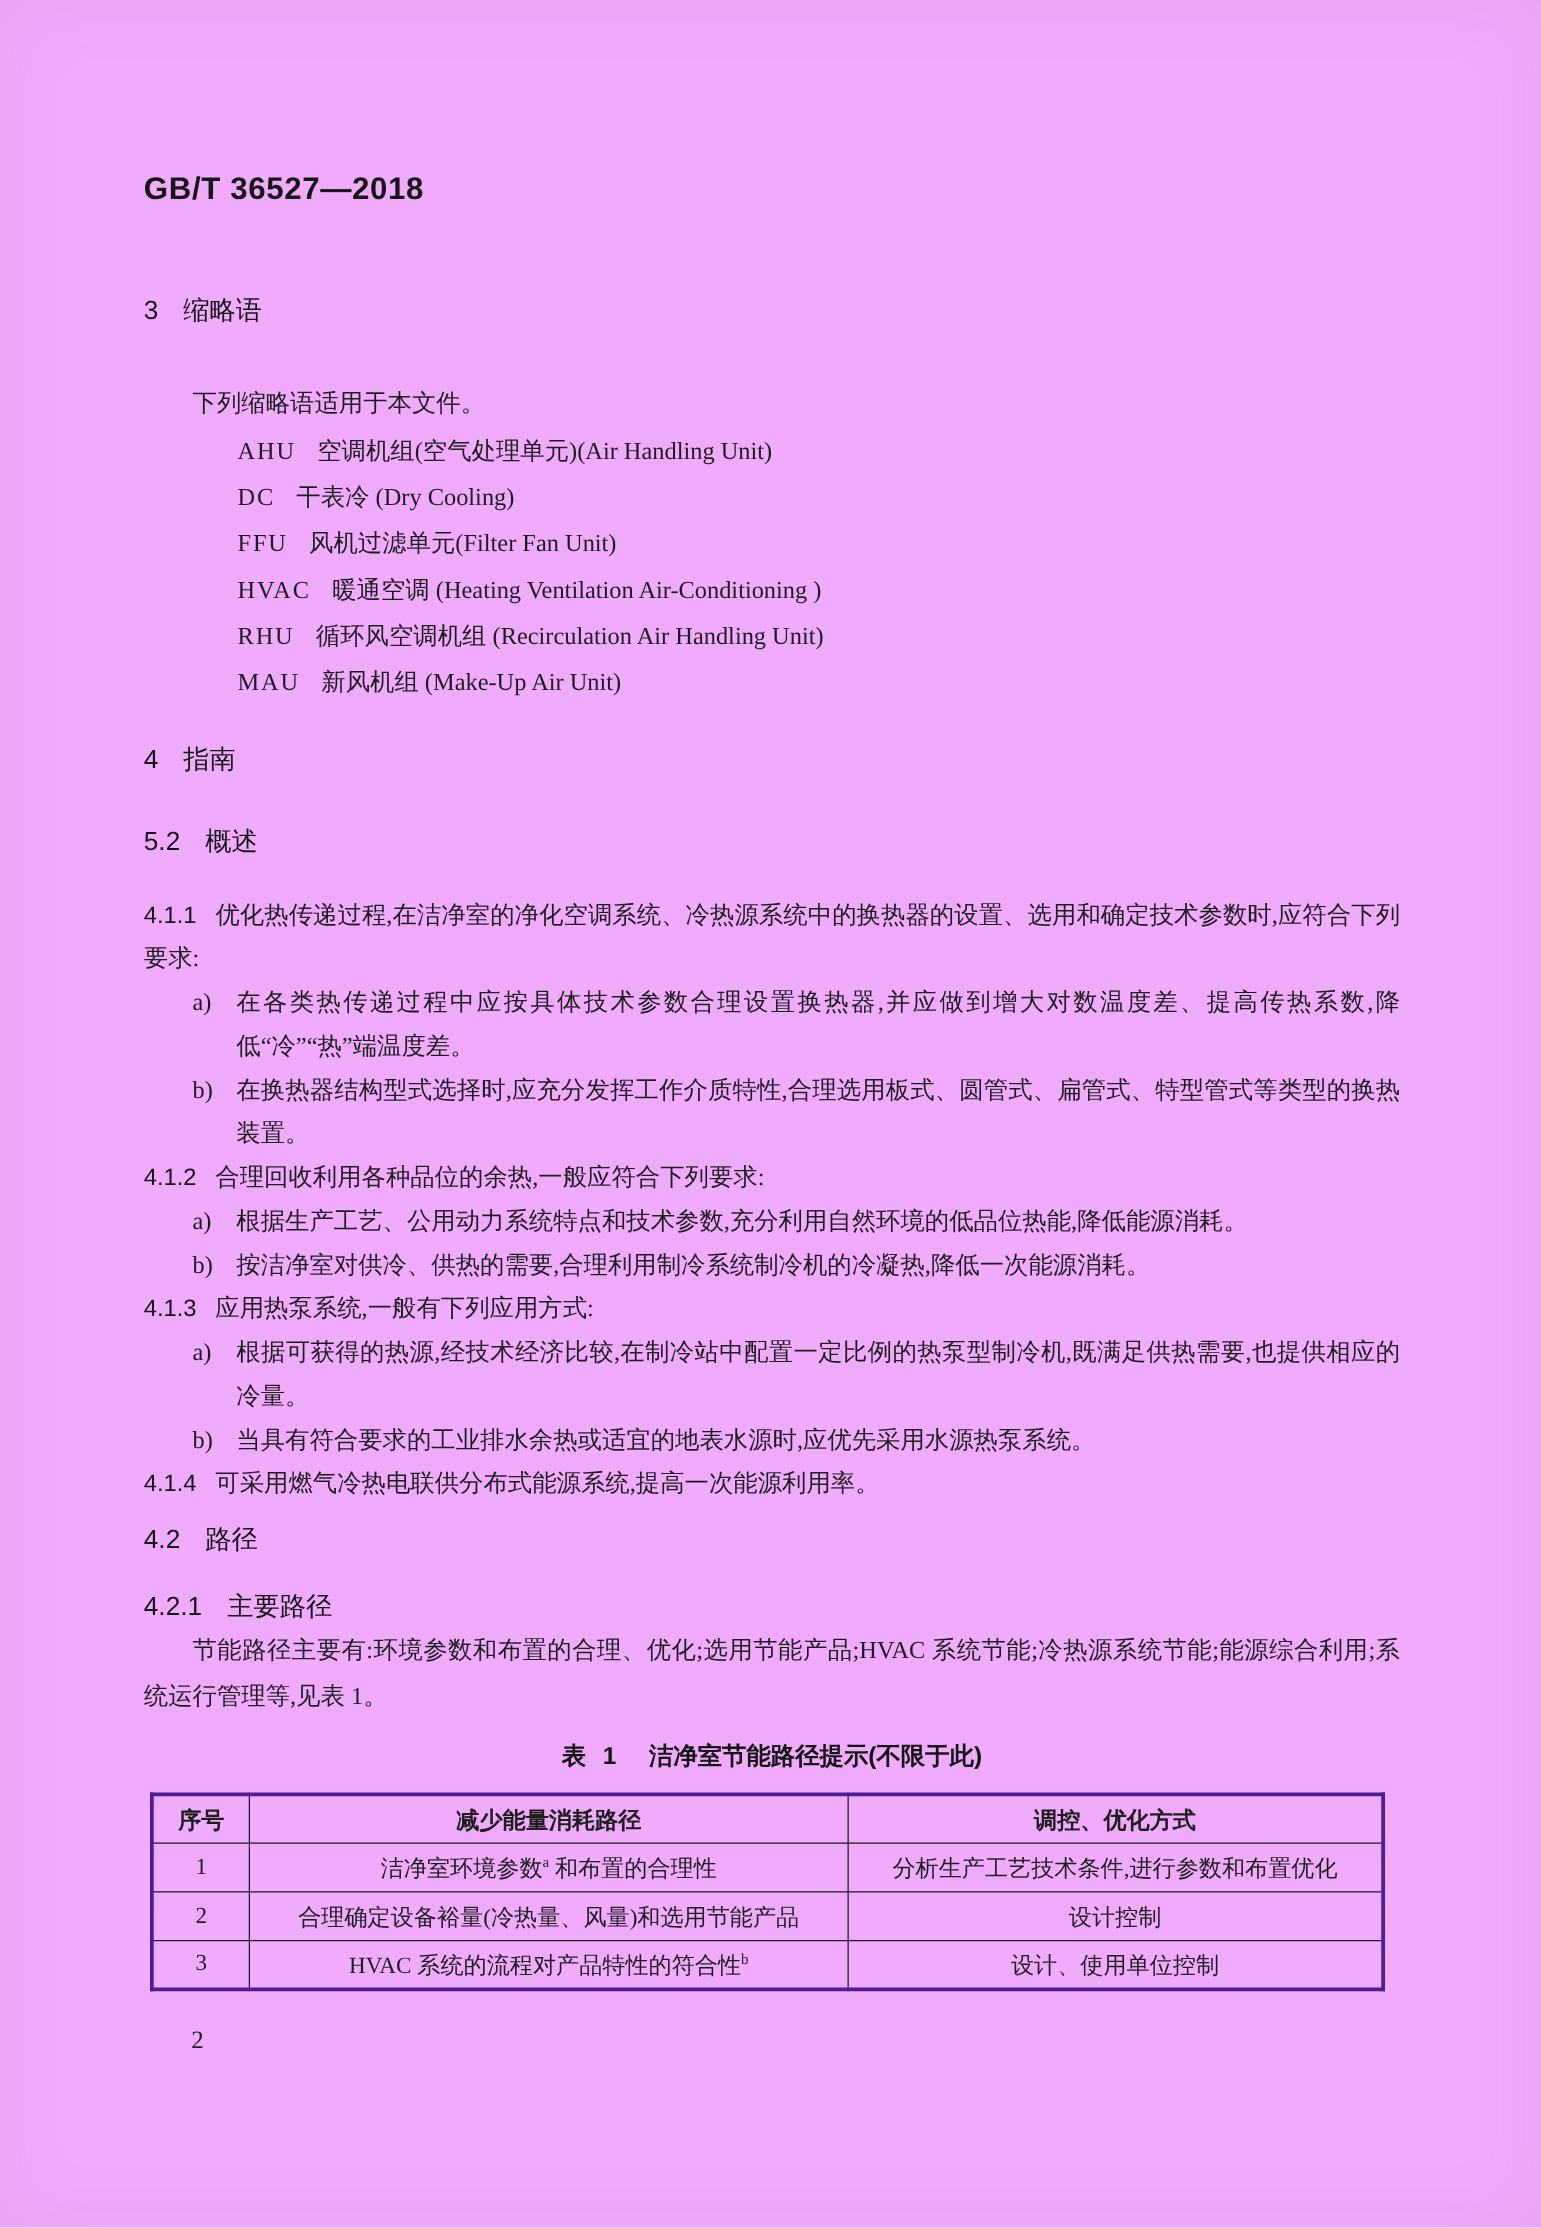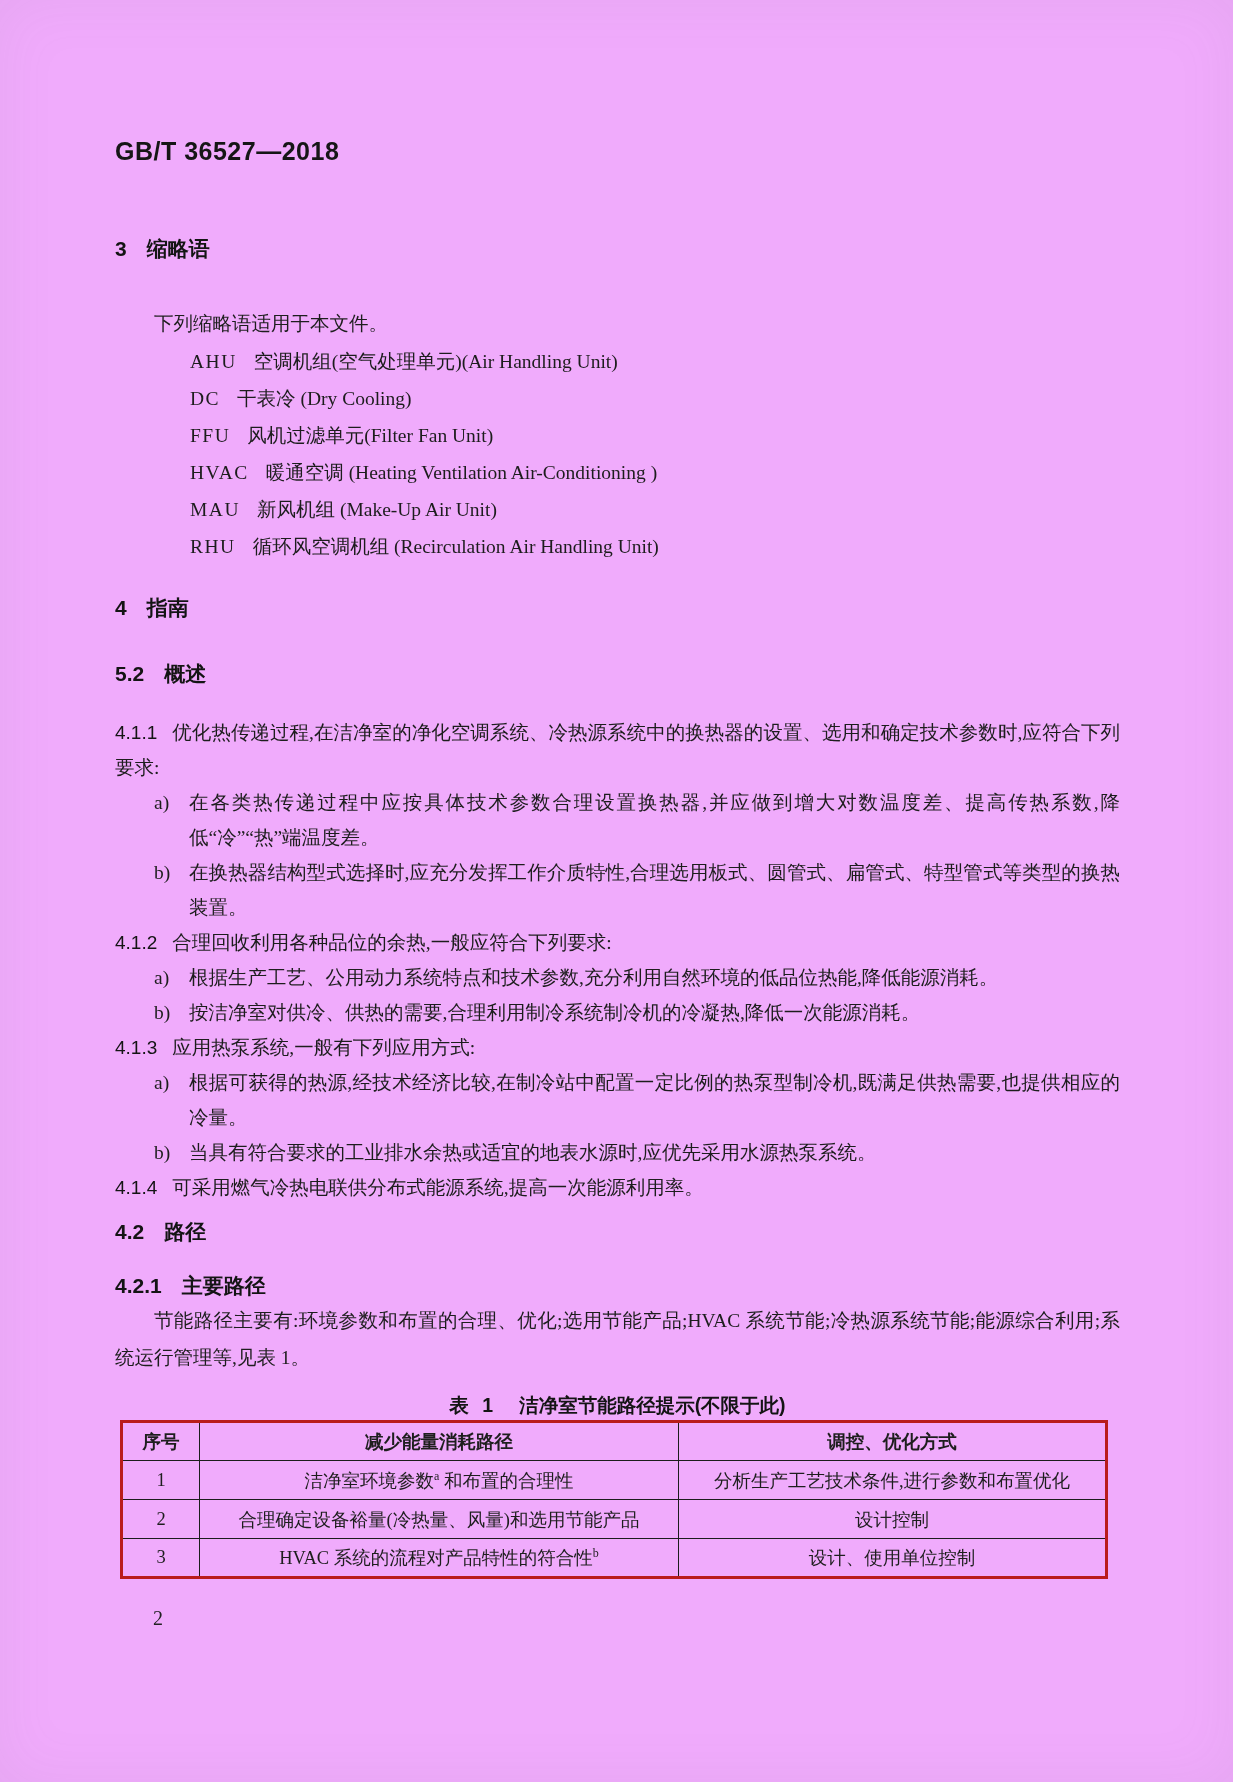--- a/index.html
+++ b/index.html
@@ -15,21 +15,21 @@
     box-shadow:inset 0 0 60px rgba(120,120,110,0.08);
     overflow:hidden;
   }
   .doc-number {
     font-family:"Liberation Sans","DejaVu Sans",sans-serif;
     font-weight:700; font-size:25px; line-height:30px;
     letter-spacing:0.5px; color:#161616;
   }
   .h {
     font-family:"Liberation Sans","DejaVu Sans",sans-serif;
-    font-weight:700; color:#141414;
+    font-weight:400; color:#141414;
     font-size:21px; line-height:30px;
   }
   .h .h-num { margin-right:20px; }
   .h-s3 { margin-top:68px; }
   .h-s4 { margin-top:28px; }
   .h-s41 { margin-top:36px; }
   .h-s42 { margin-top:12px; }
   .h-s421 { margin-top:24px; }
   .para {
     font-size:19.5px; line-height:35px; text-align:justify;
@@ -51,24 +51,24 @@
   }
   .li-label { position:absolute; left:0; top:0; }
   .para-421 { margin-top:1px; line-height:37px; text-indent:39px; }
   .tbl-caption {
     margin-top:14px; text-align:center;
     font-family:"Liberation Sans","DejaVu Sans",sans-serif;
     font-weight:700; font-size:19.5px; line-height:30px; color:#141414;
   }
   .tbl-caption .cap-label { margin-right:22px; letter-spacing:4px; }
   table.t1 {
-    margin-left:5px;
+    margin-top:14px; margin-left:5px;
     width:985px; table-layout:fixed;
     border-collapse:collapse;
-    border:3px solid #b91c1c;
+    border:3px solid #4c1d95;
   }
   .t1 th, .t1 td {
     border:1.5px solid #1c1c1c;
     height:39px; font-size:18.5px;
     padding:2px 13px; color:#1e1e1e;
     vertical-align:middle;
   }
   .t1 th {
     font-family:"Liberation Sans","DejaVu Sans",sans-serif;
     font-weight:600; text-align:center; font-size:18.5px;
@@ -98,24 +98,24 @@
     <div class="abbr-row">
       <span class="abbr-code">DC</span><span class="abbr-def">干表冷 (Dry Cooling)</span>
     </div>
     <div class="abbr-row">
       <span class="abbr-code">FFU</span><span class="abbr-def">风机过滤单元(Filter Fan Unit)</span>
     </div>
     <div class="abbr-row">
       <span class="abbr-code">HVAC</span><span class="abbr-def">暖通空调 (Heating Ventilation Air-Conditioning )</span>
     </div>
     <div class="abbr-row">
+      <span class="abbr-code">RHU</span><span class="abbr-def">循环风空调机组 (Recirculation Air Handling Unit)</span>
+    </div>
+    <div class="abbr-row">
       <span class="abbr-code">MAU</span><span class="abbr-def">新风机组 (Make-Up Air Unit)</span>
-    </div>
-    <div class="abbr-row">
-      <span class="abbr-code">RHU</span><span class="abbr-def">循环风空调机组 (Recirculation Air Handling Unit)</span>
     </div>
   </div>
 
   <h2 class="h h-s4">
     <span class="h-num">4</span><span>指南</span>
   </h2>
 
   <h3 class="h h-s41">
     <span class="h-num">5.2</span><span>概述</span>
   </h3>

